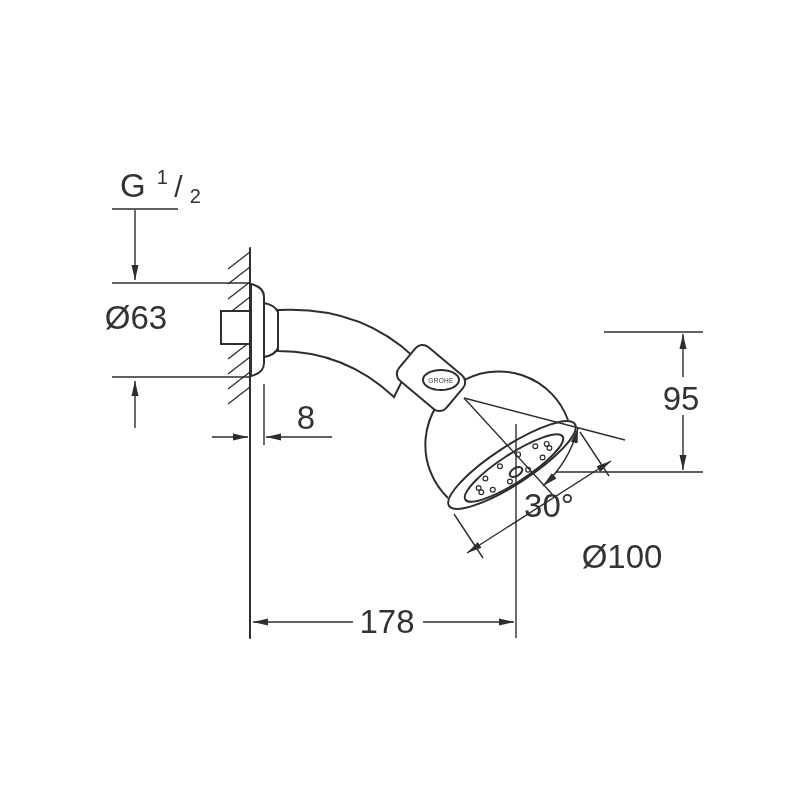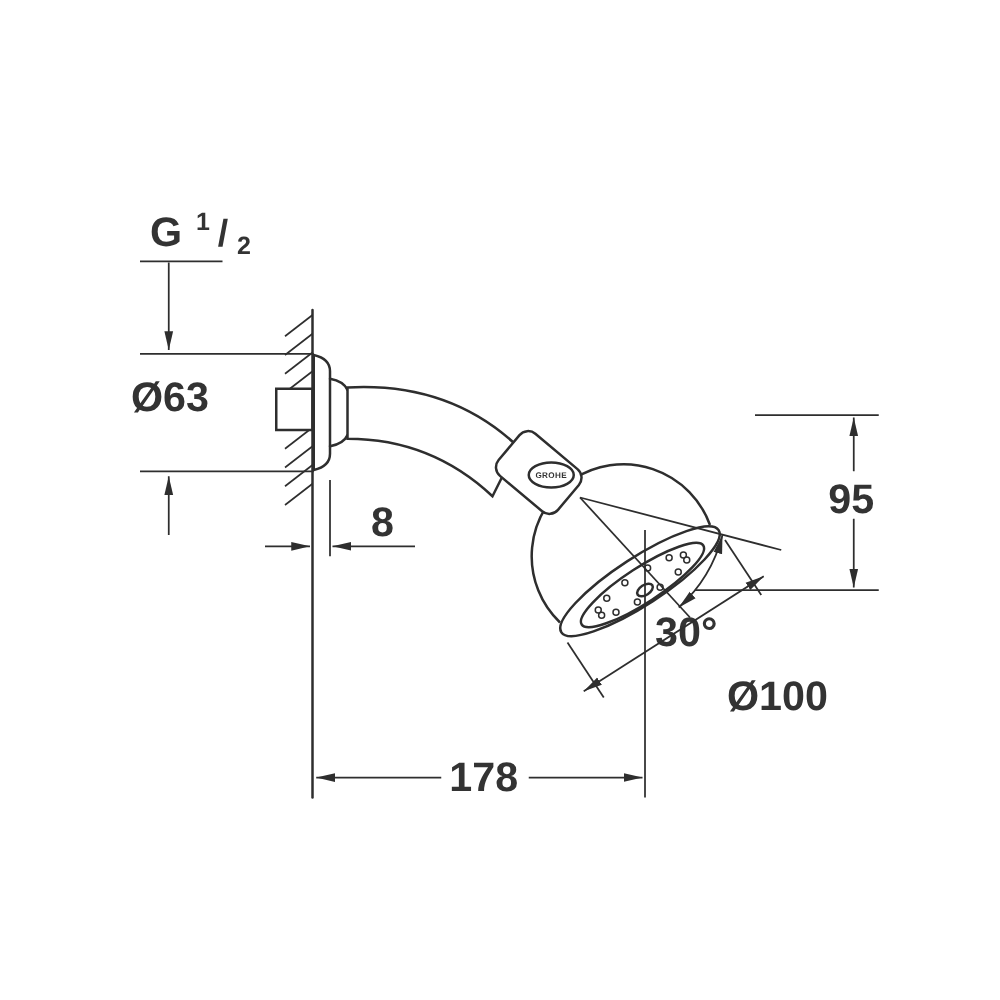--- a/index.html
+++ b/index.html
@@ -1,20 +1,19 @@
 <!DOCTYPE html>
 <html><head>
 <meta charset="utf-8">
 <title>Shower head dimensional drawing</title>
 <style>
   html,body{margin:0;padding:0;background:#ffffff;}
   .canvas{
     width:800px;height:800px;position:relative;background:#ffffff;
     font-family:"Liberation Sans", sans-serif;
-    font-weight:bold;
   }
   svg{display:block;}
   svg text{
     font-family:"Liberation Sans", sans-serif;
     fill:#333333;
     font-size:33px;
   }
   .obj{stroke:#2e2e2e;stroke-width:2;fill:none;stroke-linecap:round;}
   .objfill{stroke:#2e2e2e;stroke-width:2;fill:#ffffff;}
   .dim{stroke:#2e2e2e;stroke-width:1.4;fill:none;}

